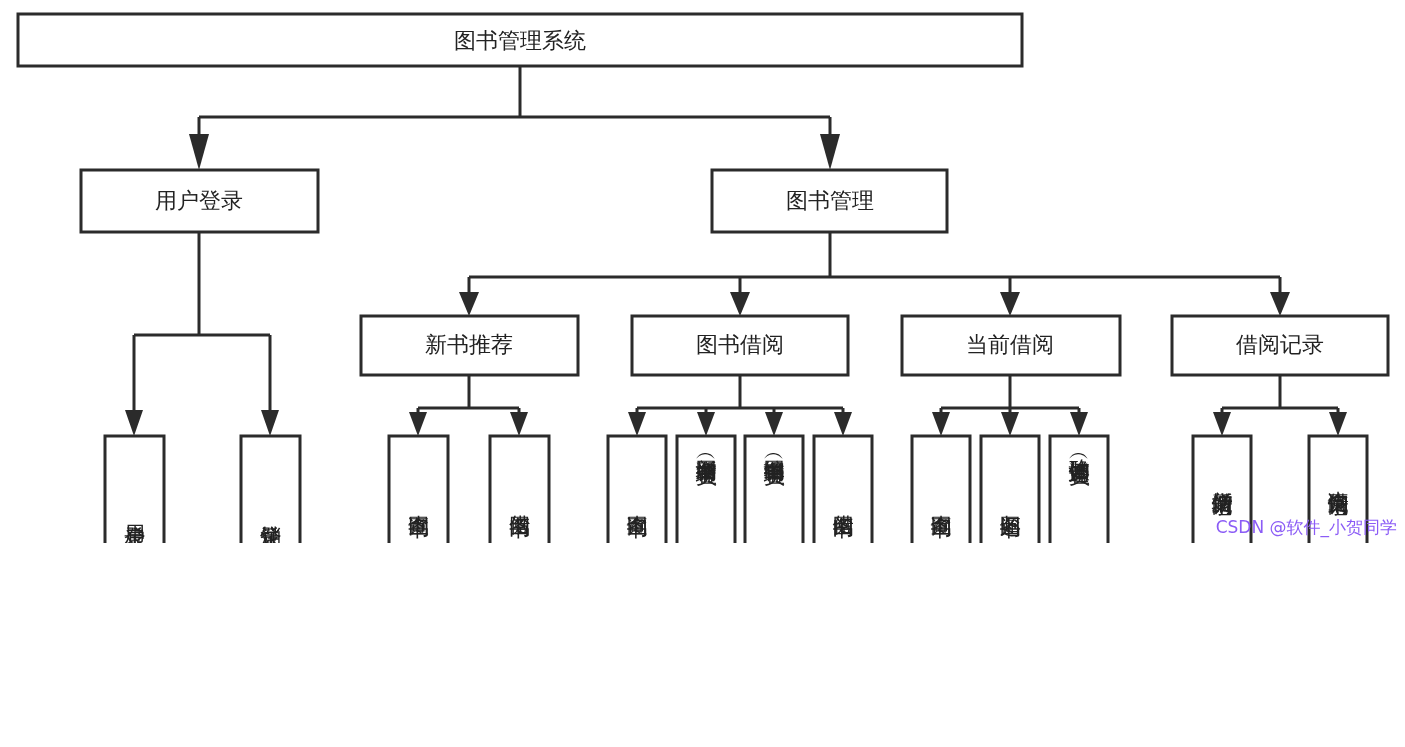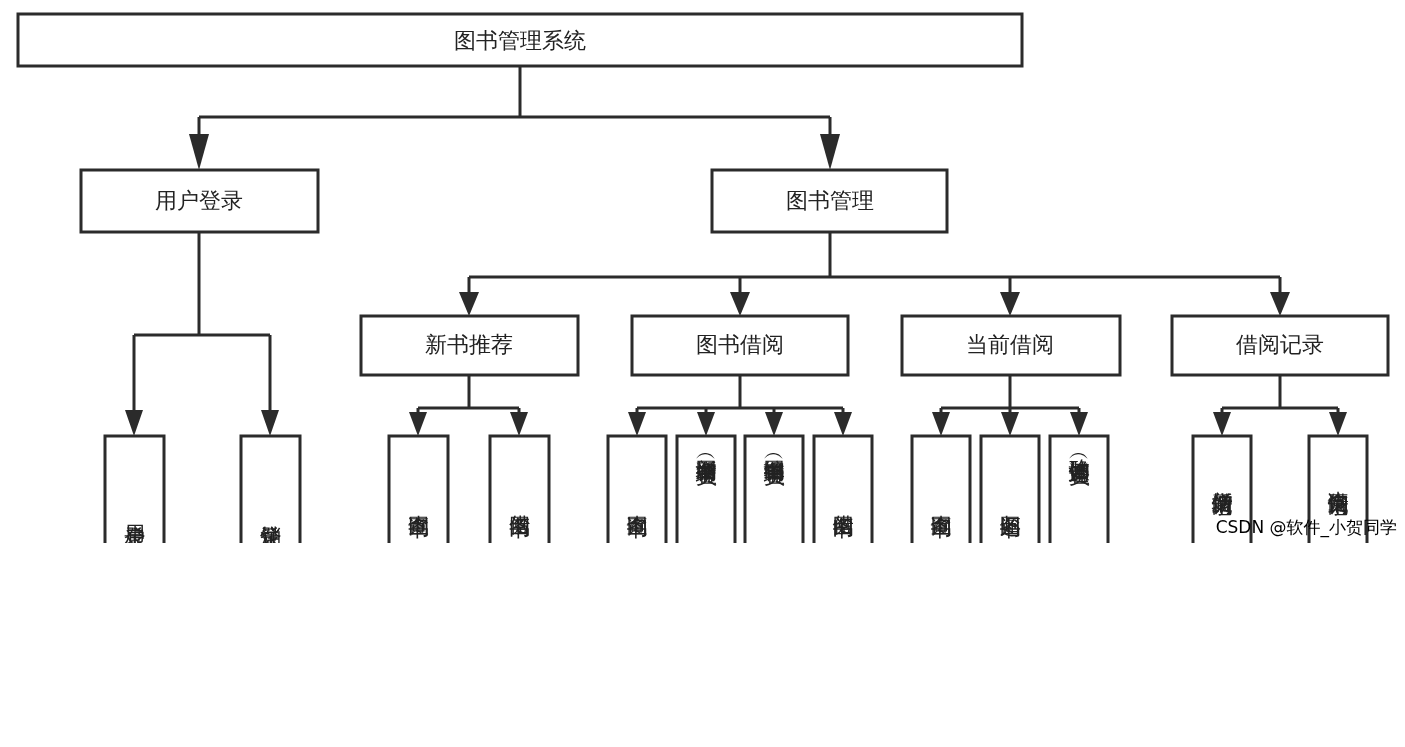--- a/index.html
+++ b/index.html
@@ -70,21 +70,21 @@
     letter-spacing: 1px;
     white-space: nowrap;
     text-align: left;
   }
   .watermark {
     position: absolute;
     right: 8px;
     bottom: 4px;
     font-family: "DejaVu Sans", "Liberation Sans", sans-serif;
     font-size: 17px;
-    color: #000000;
+    color: #8b5cf6;
     white-space: nowrap;
     pointer-events: none;
   }
 </style>
 </head>
 <body>
 
 <div id="diagram-root">
 
   <svg class="tree-canvas" viewBox="0 0 1405 747" xmlns="http://www.w3.org/2000/svg">

